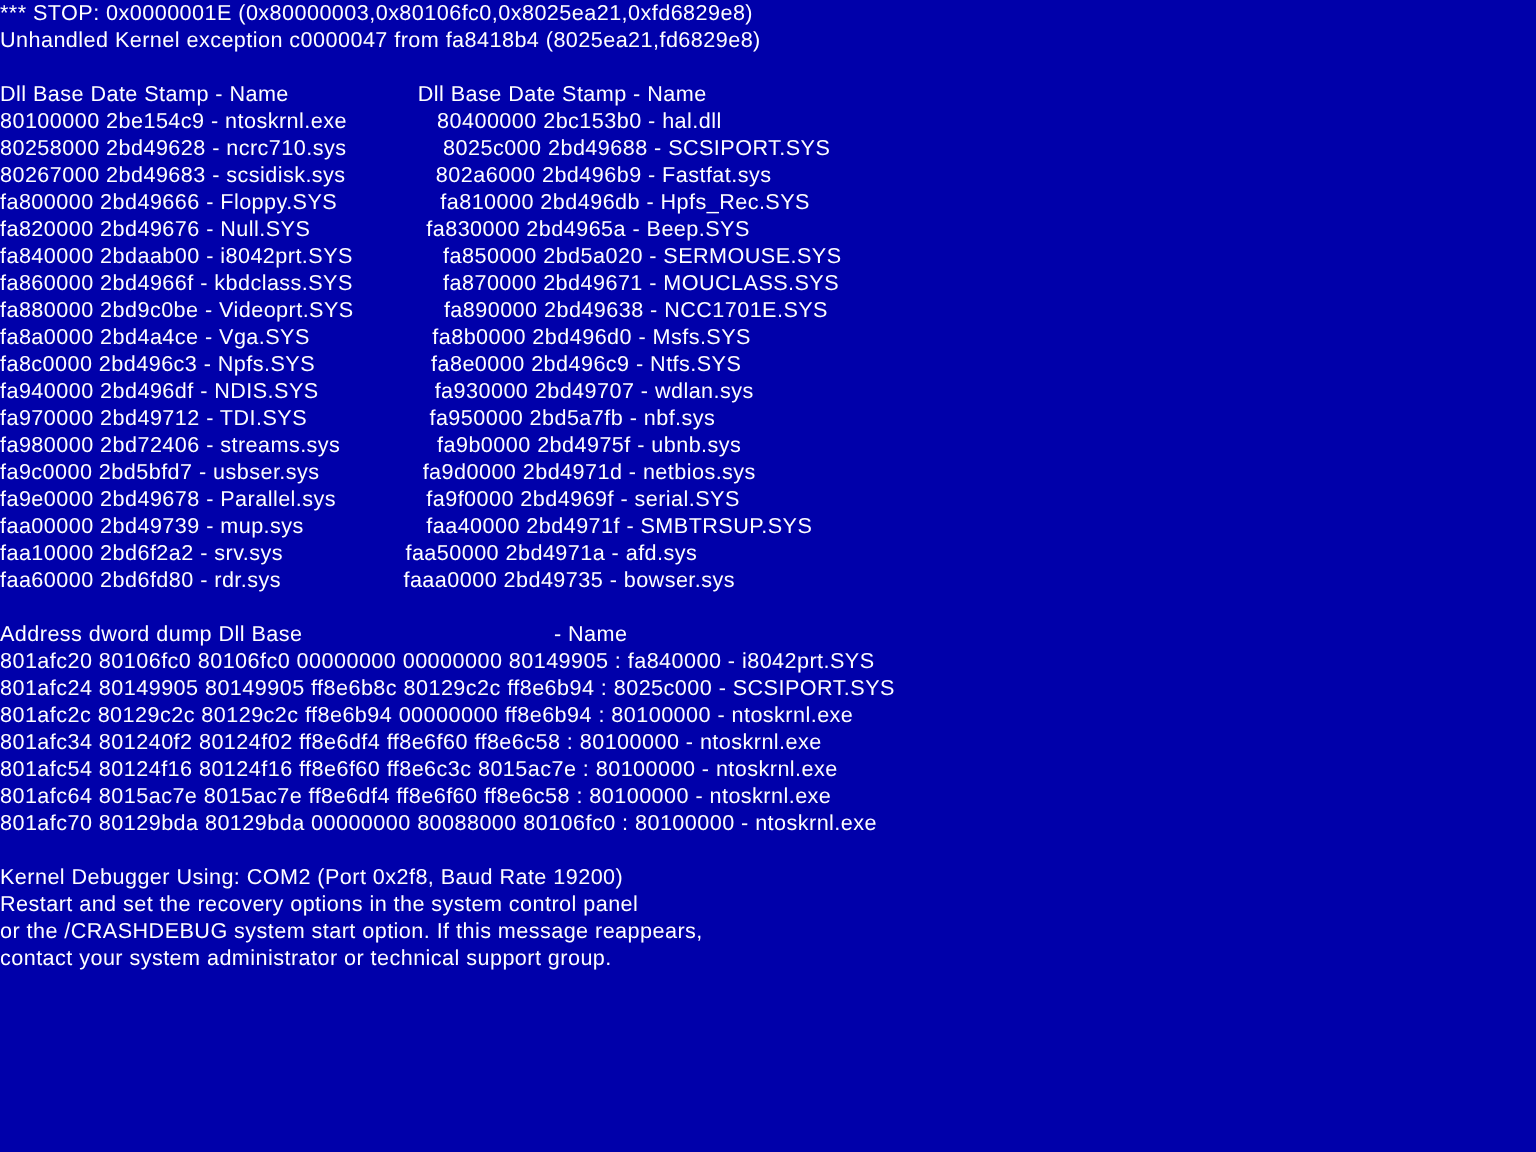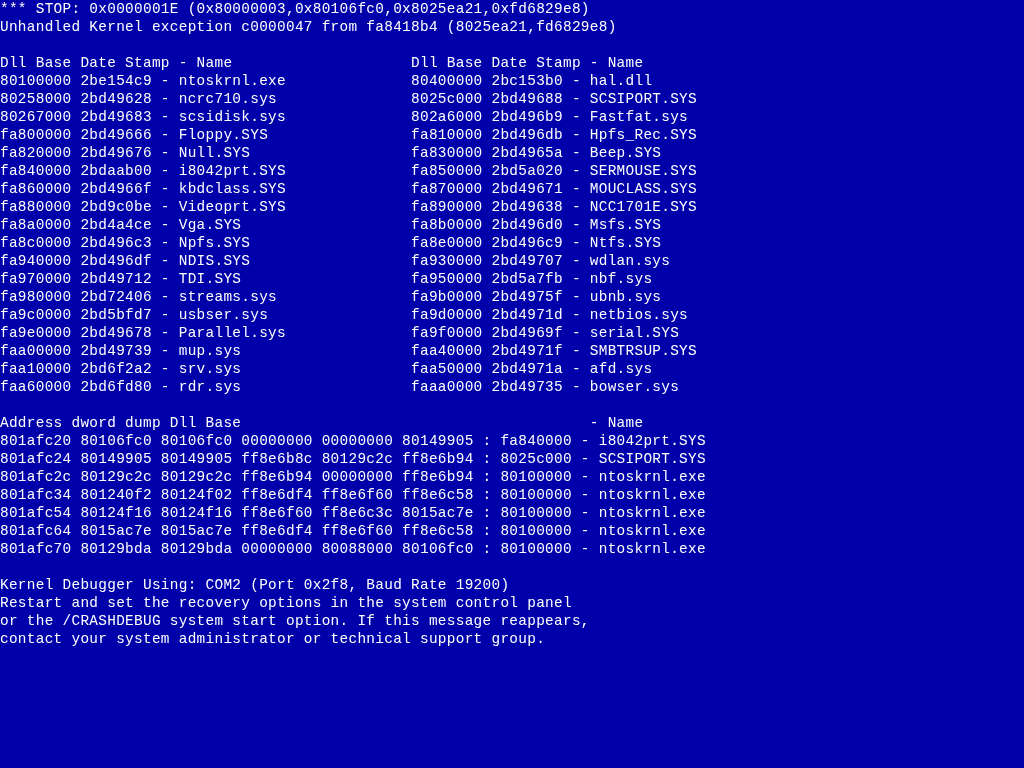--- a/index.html
+++ b/index.html
@@ -9,21 +9,21 @@
   font-family: "Lucida Console", Monaco, monospace;
   font-size: 14.4px;
   line-height: 18px;
   width: 1024px;
   height: 768px;
   overflow: hidden;
   padding: 0;
   letter-spacing: 0.3px;
 }
 pre {
-  font-family: Liberation Mono, monospace;
+  font-family: Liberation Sans, sans-serif;
   white-space: pre;
   margin: 0;
 }
 </style>
 </head>
 <body>
 
 <pre id="out">*** STOP: 0x0000001E (0x80000003,0x80106fc0,0x8025ea21,0xfd6829e8)
 Unhandled Kernel exception c0000047 from fa8418b4 (8025ea21,fd6829e8)
 

